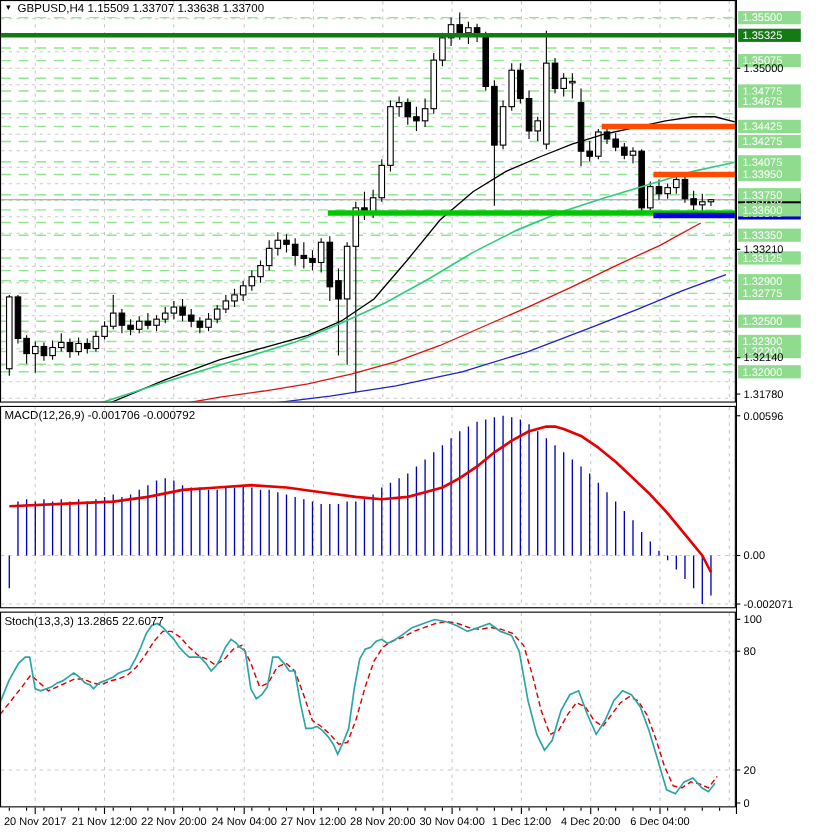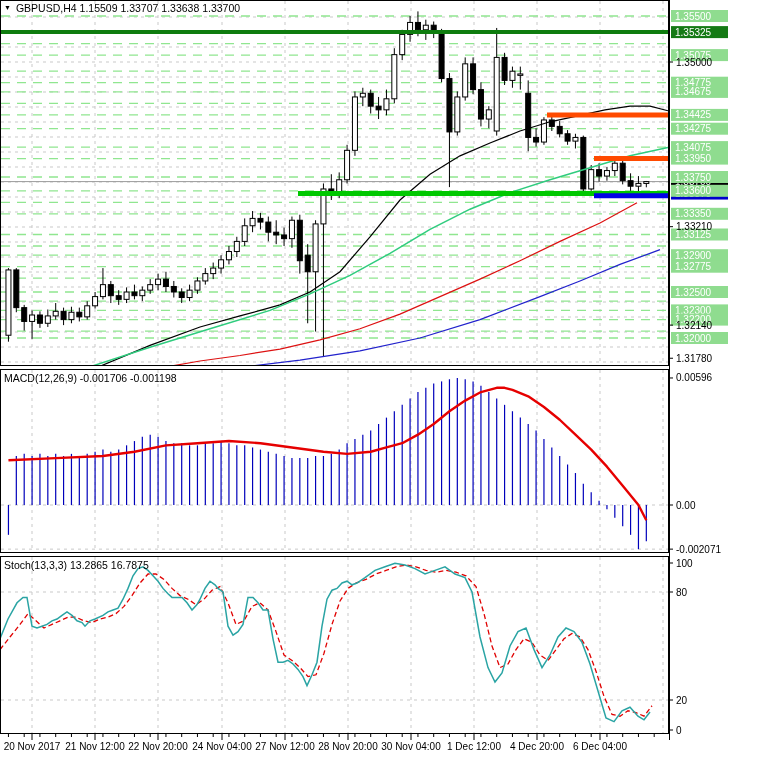--- a/index.html
+++ b/index.html
@@ -516,15 +516,15 @@
         <text x="222" y="750" font-size="10px" fill="#000" class="ax" text-anchor="middle">24 Nov 04:00</text>
         <text x="285" y="750" font-size="10px" fill="#000" class="ax" text-anchor="middle">27 Nov 12:00</text>
         <text x="348" y="750" font-size="10px" fill="#000" class="ax" text-anchor="middle">28 Nov 20:00</text>
         <text x="411" y="750" font-size="10px" fill="#000" class="ax" text-anchor="middle">30 Nov 04:00</text>
         <text x="474" y="750" font-size="10px" fill="#000" class="ax" text-anchor="middle">1 Dec 12:00</text>
         <text x="537" y="750" font-size="10px" fill="#000" class="ax" text-anchor="middle">4 Dec 20:00</text>
         <text x="600" y="750" font-size="10px" fill="#000" class="ax" text-anchor="middle">6 Dec 04:00</text>
       </g>
     </svg>
   <div class="overlay title"><span class="tri">▼</span><span>GBPUSD,H4</span><span> </span><span>1.15509 1.33707 1.33638 1.33700</span></div>
-  <div class="overlay macd-l">MACD(12,26,9) -0.001706 -0.001198</div>
-  <div class="overlay sto-l">Stoch(13,3,3) 13.2865 16.7875</div>
+  <div class="overlay macd-l">MACD(12,26,9) -0.001706 -0.000792</div>
+  <div class="overlay sto-l">Stoch(13,3,3) 13.2865 22.6077</div>
 </div>
 
 </body></html>

